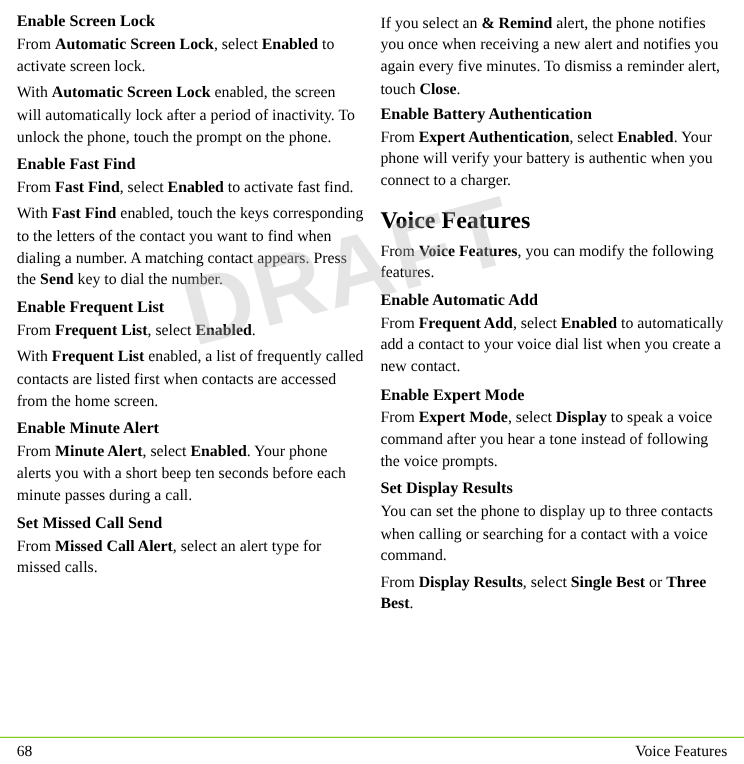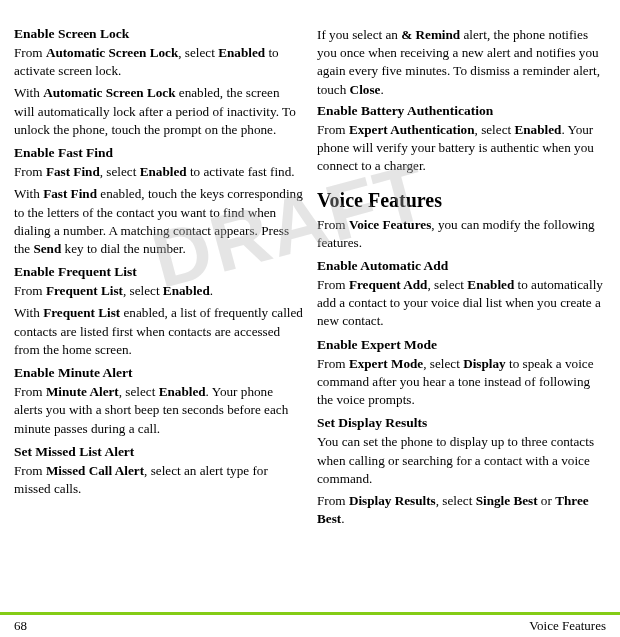--- a/index.html
+++ b/index.html
@@ -21,21 +21,21 @@
     .page-container {
       width: 620px;
       height: 637px;
       display: flex;
       flex-direction: column;
     }
 
     .content-area {
       display: flex;
       flex: 1;
-      padding: 26px 14px 4px 14px;
+      padding: 10px 14px 4px 14px;
       gap: 14px;
     }
 
     .left-column {
       flex: 1;
       max-width: 290px;
     }
 
     .right-column {
       flex: 1;
@@ -71,21 +71,21 @@
     }
 
     .section-block {
       margin-bottom: 6px;
     }
 
     .footer-bar {
       display: flex;
       justify-content: space-between;
       align-items: center;
-      border-top: 3px solid #84cc16;
+      border-top: 1px solid #84cc16;
       padding: 3px 14px;
       font-size: 13px;
     }
 
     
     .draft-watermark {
       position: absolute;
       top: 180px;
       left: 150px;
       font-size: 80px;
@@ -126,21 +126,21 @@
         <p class="body-text">From <b>Frequent List</b>, select <b>Enabled</b>.</p>
         <p class="body-text">With <b>Frequent List</b> enabled, a list of frequently called contacts are listed first when contacts are accessed from the home screen.</p>
       </div>
 
       <div class="section-block">
         <div class="section-heading">Enable Minute Alert</div>
         <p class="body-text">From <b>Minute Alert</b>, select <b>Enabled</b>. Your phone alerts you with a short beep ten seconds before each minute passes during a call.</p>
       </div>
 
       <div class="section-block">
-        <div class="section-heading">Set Missed List Alert</div>
+        <div class="section-heading">Set Missed Call Send</div>
         <p class="body-text">From <b>Missed Call Alert</b>, select an alert type for missed calls.</p>
       </div>
 
     </div>
 
     <div class="right-column">
 
       <p class="body-text">If you select an <b>&amp; Remind</b> alert, the phone notifies you once when receiving a new alert and notifies you again every five minutes. To dismiss a reminder alert, touch <b>Close</b>.</p>
 
       <div class="section-block">

